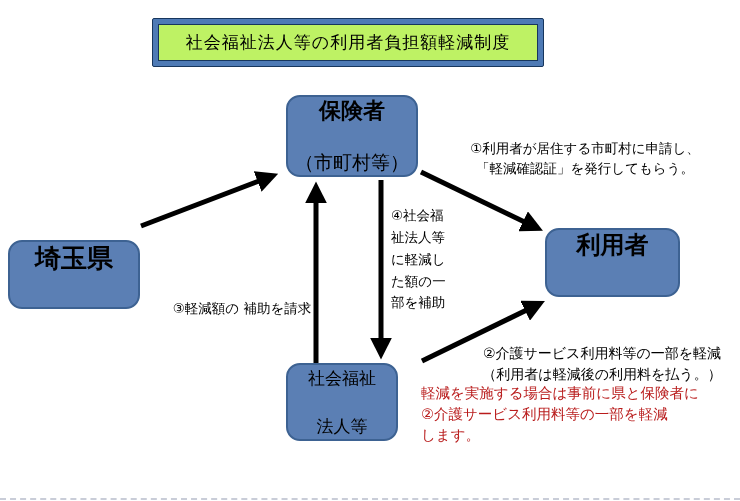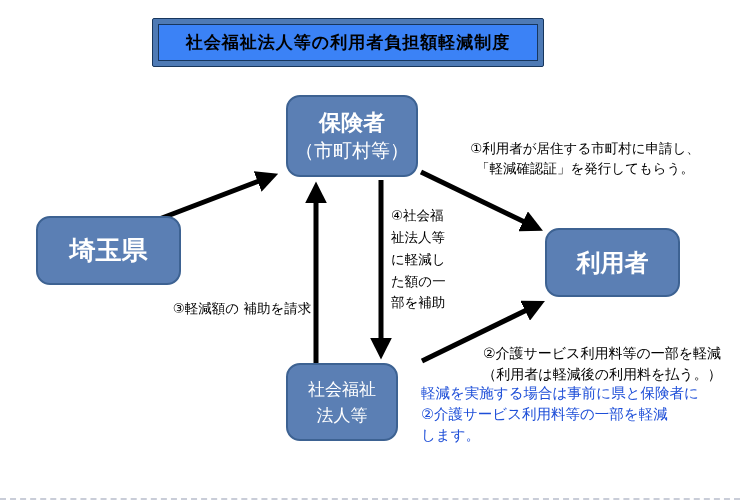--- a/index.html
+++ b/index.html
@@ -6,33 +6,33 @@
   .stage{
     position:relative;width:740px;height:501px;background:#ffffff;overflow:hidden;
     font-family:"DejaVu Sans","Liberation Sans",sans-serif;color:#000;
   }
   
   .title-outer{
     position:absolute;left:152px;top:18px;width:392px;box-sizing:border-box;
     background:#4e7ab5;border:1px solid #17365d;padding:5px;border-radius:2px;
   }
   .title-inner{
-    background:#3b82f6;border:1px solid #17365d;padding:6px 6px;
-    font-size:17px;font-weight:bold;text-align:center;letter-spacing:1px;white-space:nowrap;
+    background:#bef264;border:1px solid #17365d;padding:6px 6px;
+    font-size:17px;font-weight:normal;text-align:center;letter-spacing:1px;white-space:nowrap;
   }
   
   .node{
     position:absolute;box-sizing:border-box;background:#5b7fb4;border:2px solid #3d6292;
-    border-radius:14px;color:#ffffff;display:flex;flex-direction:column;
-    align-items:center;justify-content:center;text-align:center;line-height:1.25;
+    border-radius:14px;color:#000000;display:flex;flex-direction:column;
+    align-items:center;justify-content:space-between;text-align:center;line-height:1.25;
   }
   .node-insurer{left:286px;top:95px;width:132px;height:82px;}
   .node-insurer .big{font-size:22px;font-weight:bold;}
   .node-insurer .small{font-size:19px;margin-top:2px;}
-  .node-saitama{left:8px;top:216px;width:145px;height:69px;font-size:26px;font-weight:bold;margin-left:28px;}
+  .node-saitama{left:8px;top:240px;width:132px;height:69px;font-size:26px;font-weight:bold;}
   .node-user{left:545px;top:228px;width:135px;height:69px;font-size:24px;font-weight:bold;}
   .node-welfare{left:286px;top:363px;width:112px;height:78px;font-size:17px;line-height:1.55;}
   
   .lbl{position:absolute;font-size:13.5px;line-height:1.5;}
   .lbl-5{left:52px;top:138px;width:240px;text-align:center;}
   .lbl-1{left:436px;top:138px;width:298px;text-align:center;}
   .lbl-4{left:391px;top:205px;width:96px;text-align:left;line-height:1.62;}
   .lbl-3{left:157px;top:298px;width:170px;text-align:center;}
   .lbl-2{left:468px;top:343px;width:268px;text-align:center;font-size:14px;}
   .lbl-red{left:421px;top:383px;width:308px;text-align:left;font-size:14.5px;line-height:1.45;}
@@ -97,20 +97,20 @@
 
   <div class="lbl lbl-3">
     <div>③軽減額の 補助を請求</div>
   </div>
 
   <div class="lbl lbl-2">
     <div>②介護サービス利用料等の一部を軽減</div>
     <div>（利用者は軽減後の利用料を払う。）</div>
   </div>
 
-  <div class="lbl lbl-red" style="color: #1d4ed8;">
+  <div class="lbl lbl-red" style="color: #b91c1c;">
     <div>軽減を実施する場合は事前に県と保険者に</div>
     <div>②介護サービス利用料等の一部を軽減</div>
     <div>します。</div>
   </div>
 
   <div class="page-dash"></div>
 </div>
 
 </body></html>

